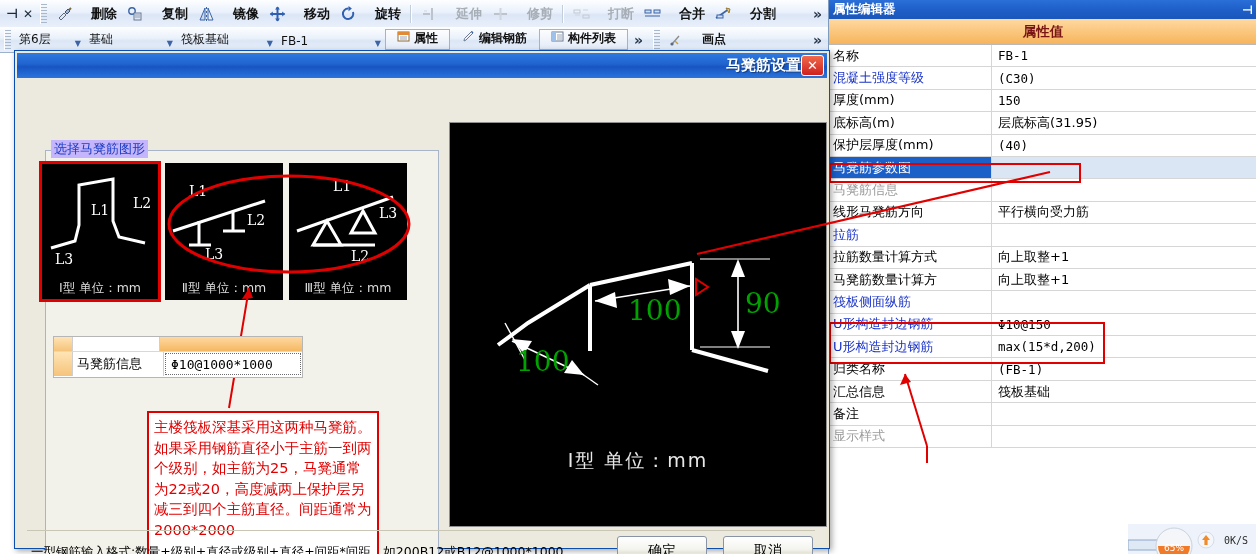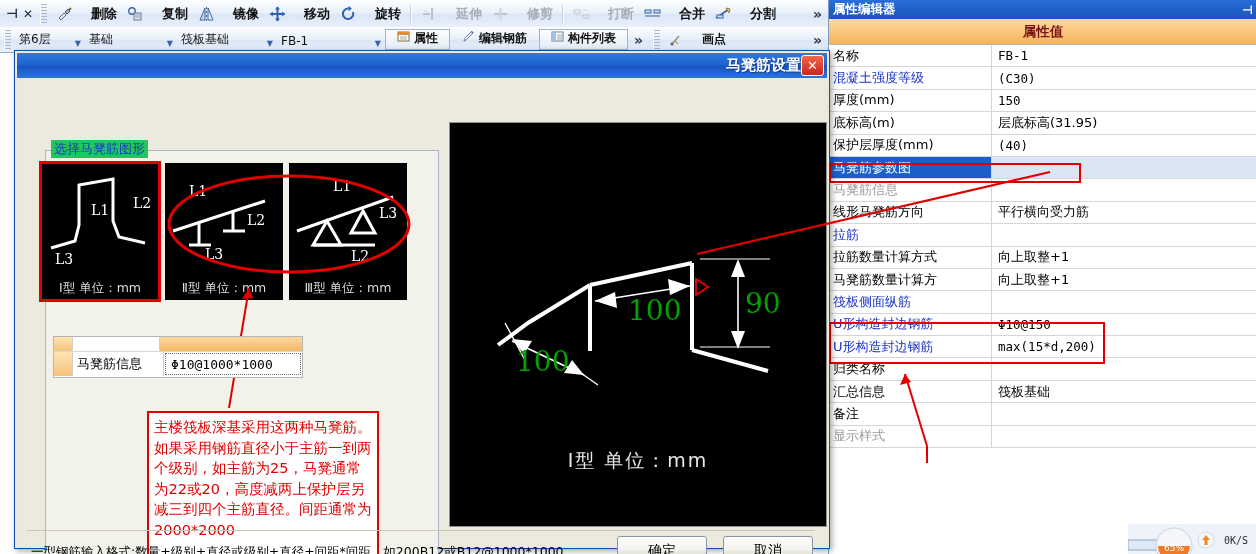--- a/index.html
+++ b/index.html
@@ -78,21 +78,21 @@
     background:#ece9d8;border:1px solid #0a4fb0;box-shadow:2px 2px 6px rgba(0,0,0,.35);}
   #dlg-title{height:25px;margin:2px 2px 0 2px;
     background:linear-gradient(to bottom,#2f7ae0 0%,#1f63cf 45%,#1655c2 55%,#2b74dc 100%);
     display:flex;align-items:center;padding:0 3px 0 8px;}
   #dlg-title .dt{flex:1;color:#fff;font-size:15px;font-weight:bold;text-shadow:1px 1px 1px rgba(0,0,0,.4);text-align:right;}
   #dlg-close{width:21px;height:19px;border:1px solid #fff;border-radius:3px;
     background:linear-gradient(to bottom,#f06a4a,#cf2020);color:#fff;font-size:13px;font-weight:bold;
     display:flex;align-items:center;justify-content:center;cursor:pointer;}
   #dlg-body{position:absolute;left:2px;top:27px;width:808px;height:466px;background:#eceade;}
   .group{position:absolute;border:1px solid #a8b4c8;background:#f3f2ea;}
-  .group-label{position:absolute;font-size:13px;color:#1a3cc0;background:#22c55e;padding:0 3px;}
+  .group-label{position:absolute;font-size:13px;color:#1a3cc0;background:#c4b5fd;padding:0 3px;}
   
   .thumb{position:absolute;background:#000;overflow:hidden;}
   .thumb.selected{outline:3px solid #e00000;outline-offset:-1px;}
   .thumb .cap{position:absolute;left:0;bottom:3px;width:100%;text-align:center;color:#ddd;
     font-size:12.5px;white-space:nowrap;}
   
   #info-grid{position:absolute;border:1px solid #b6b6b6;background:#fff;}
   #ig-hdr{display:flex;height:14px;}
   #ig-hdr .c0{width:18px;background:linear-gradient(to bottom,#ffe4b5,#f5c37a);border-right:1px solid #cfcfcf;}
   #ig-hdr .c1{width:86px;background:#fff;border-right:1px solid #cfcfcf;}
@@ -361,20 +361,21 @@
       <div class="prow blue">
         <div class="pn">U形构造封边钢筋</div>
         <div class="pv">Φ10@150</div>
       </div>
       <div class="prow blue">
         <div class="pn">U形构造封边钢筋</div>
         <div class="pv">max(15*d,200)</div>
       </div>
       <div class="prow">
         <div class="pn">归类名称</div>
+        <div class="pv">(FB-1)</div>
       </div>
       <div class="prow">
         <div class="pn">汇总信息</div>
         <div class="pv cn">筏板基础</div>
       </div>
       <div class="prow">
         <div class="pn">备注</div>
         <div class="pv"></div>
       </div>
       <div class="prow gray">

